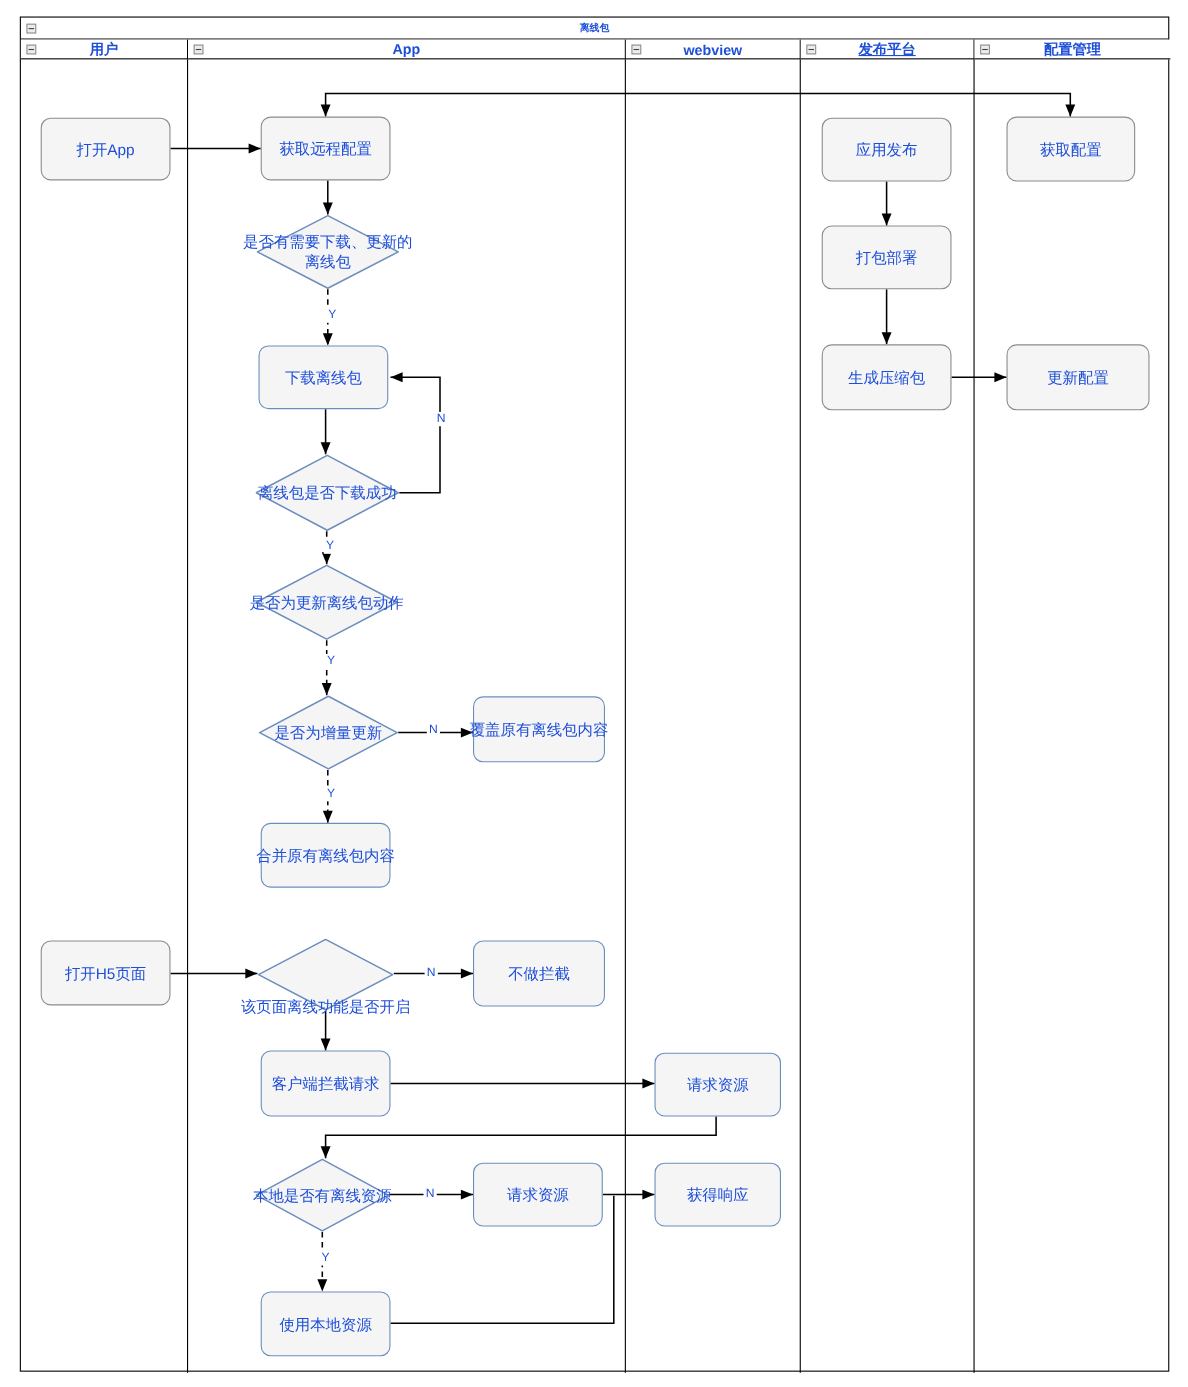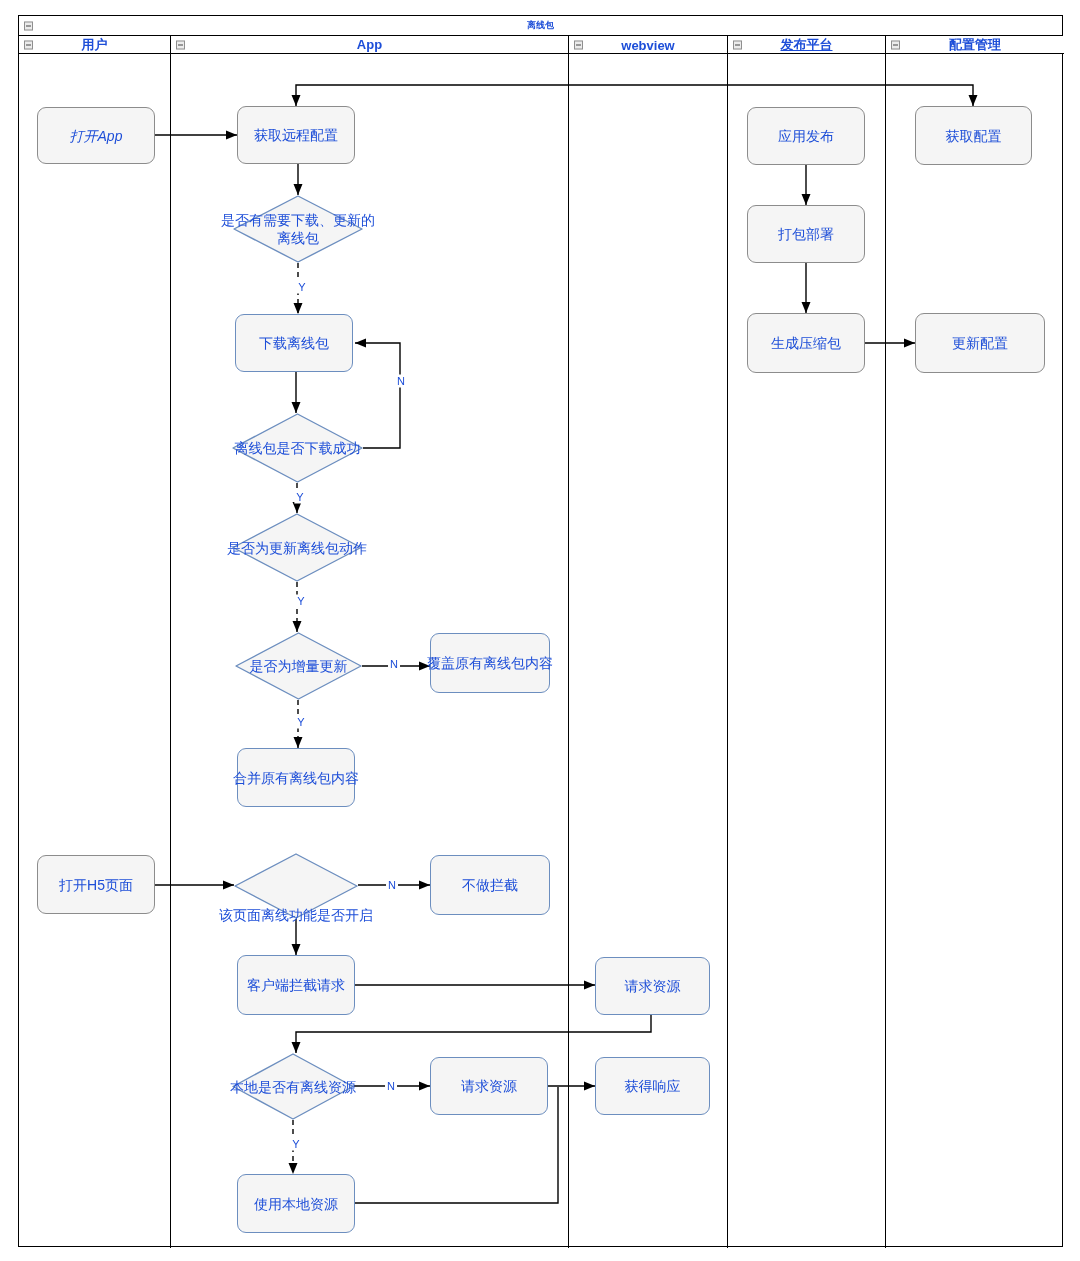--- a/index.html
+++ b/index.html
@@ -110,21 +110,21 @@
       <path d="M 355 1203 L 558 1203 L 558 1087" fill="none" stroke="#000000" stroke-width="1.4"></path>
       <path d="M 806 165 L 806 205" fill="none" stroke="#000000" stroke-width="1.4"></path>
       <path d="M 806 205 L 801.5 194 L 810.5 194 Z" fill="#000000"></path>
       <path d="M 806 263 L 806 313" fill="none" stroke="#000000" stroke-width="1.4"></path>
       <path d="M 806 313 L 801.5 302 L 810.5 302 Z" fill="#000000"></path>
       <path d="M 865 343 L 915 343" fill="none" stroke="#000000" stroke-width="1.4"></path>
       <path d="M 915 343 L 904 347.5 L 904 338.5 Z" fill="#000000"></path>
     </svg>
   <div id="node-layer">
       <div class="node rect gray" style="left: 37px; top: 107px; width: 118px; height: 57px;">
-        <span class="label" style="width: 130px; font-style: italic;">打开App</span>
+        <span class="label" style="width: 130px;">打开App</span>
       </div>
       <div class="node rect gray" style="left: 37px; top: 855px; width: 118px; height: 59px;">
         <span class="label" style="width: 130px;">打开H5页面</span>
       </div>
       <div class="node rect gray" style="left: 237px; top: 106px; width: 118px; height: 58px;">
         <span class="label" style="width: 130px;">获取远程配置</span>
       </div>
       <div class="node diamond blue" style="left: 233px; top: 195px; width: 130px; height: 68px;">
         <svg width="130" height="68">
           <polygon points="65,1 129,34 65,67 1,34" fill="#f5f5f5" stroke="#6c8ebf" stroke-width="1.4" stroke-linejoin="round"></polygon>

